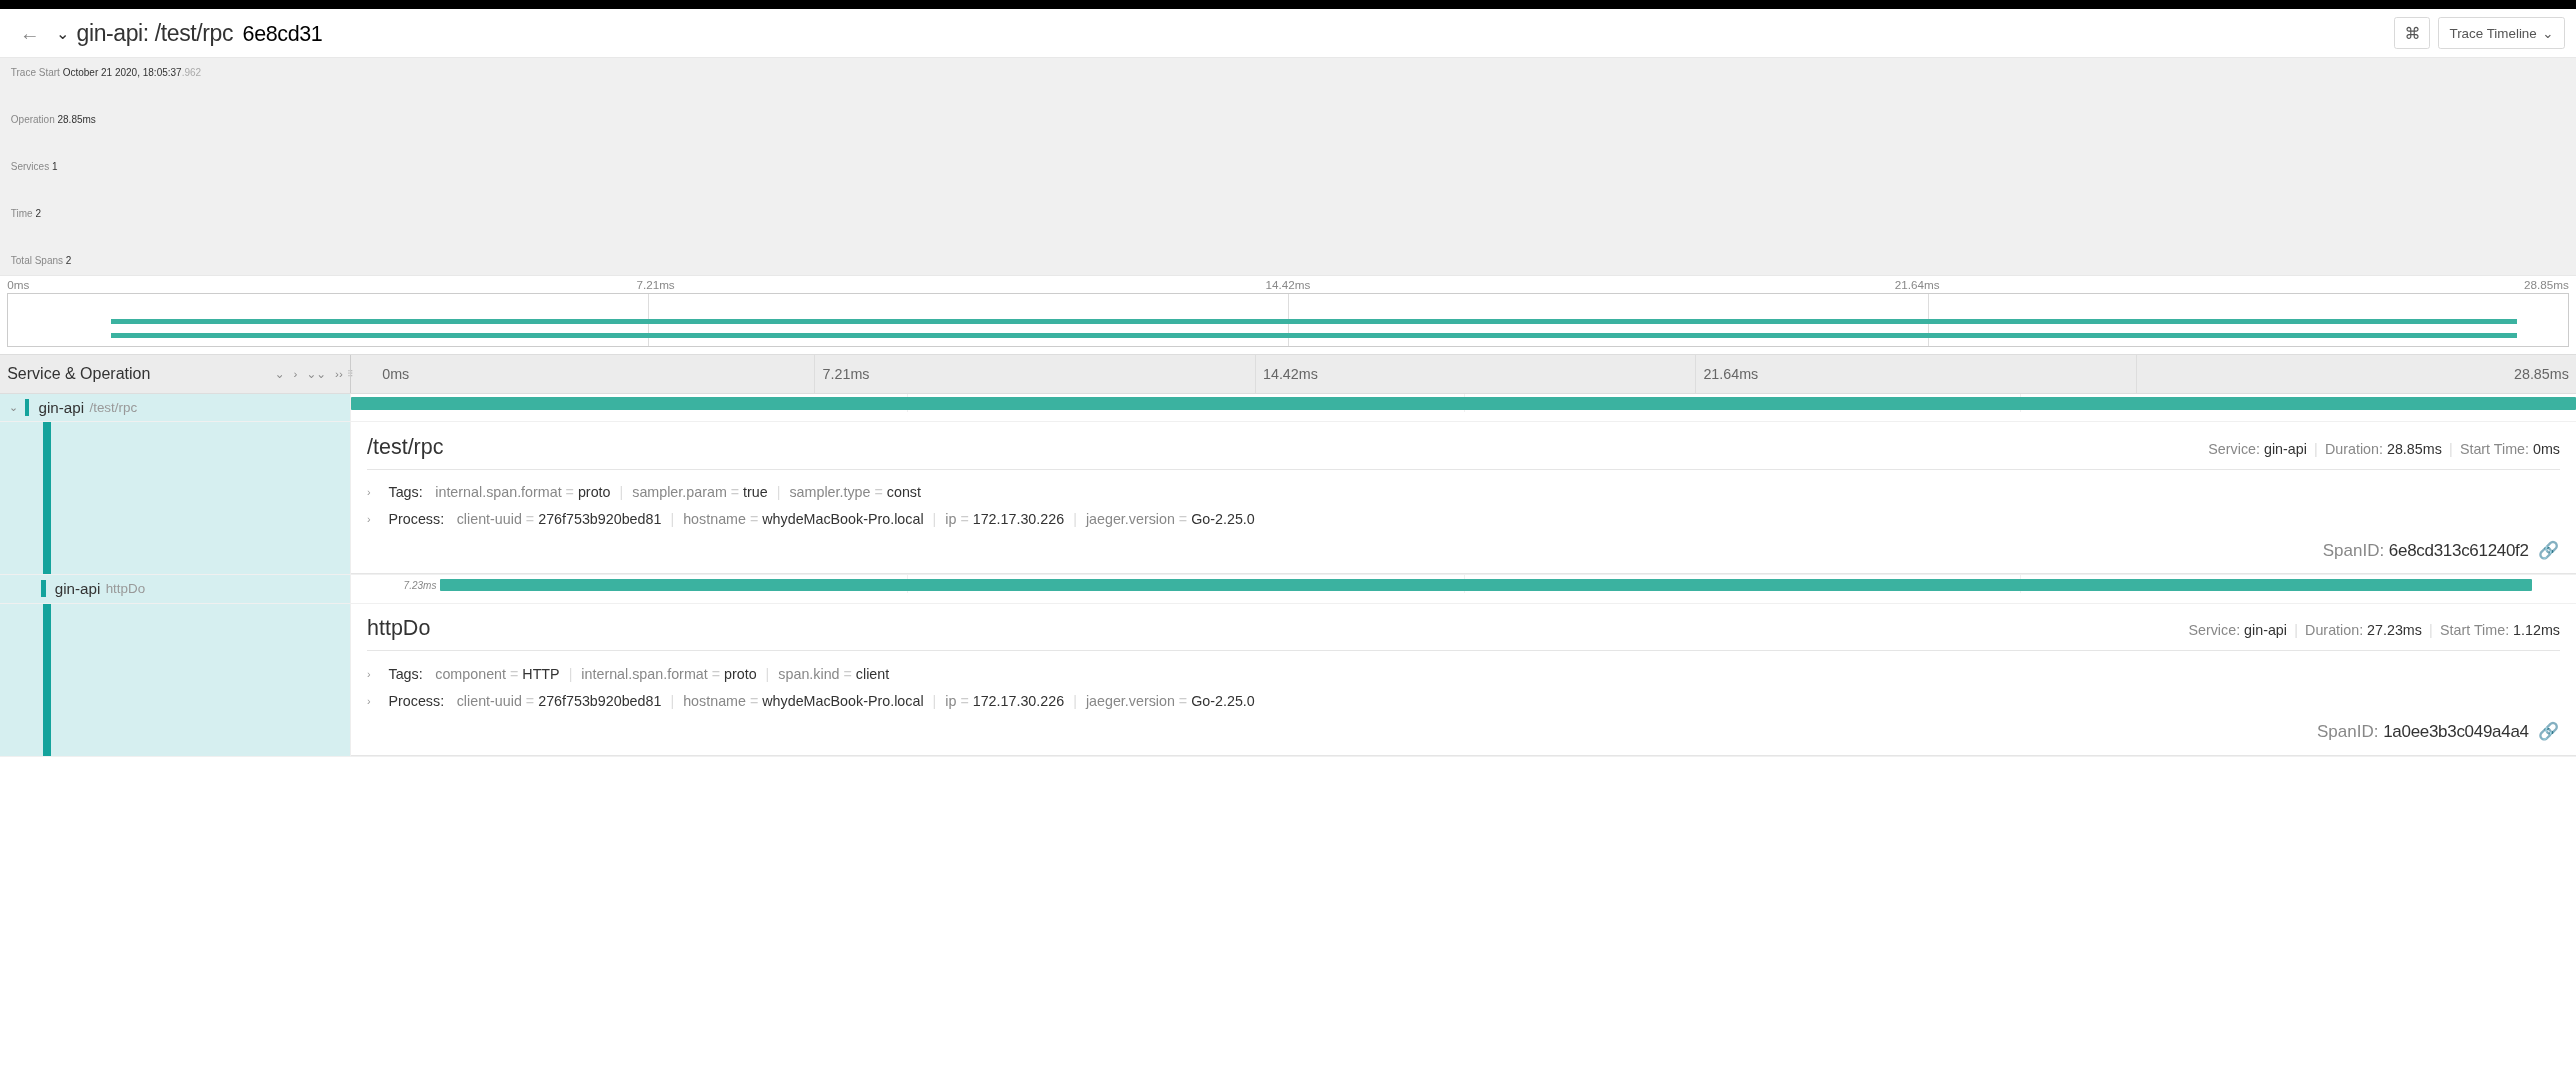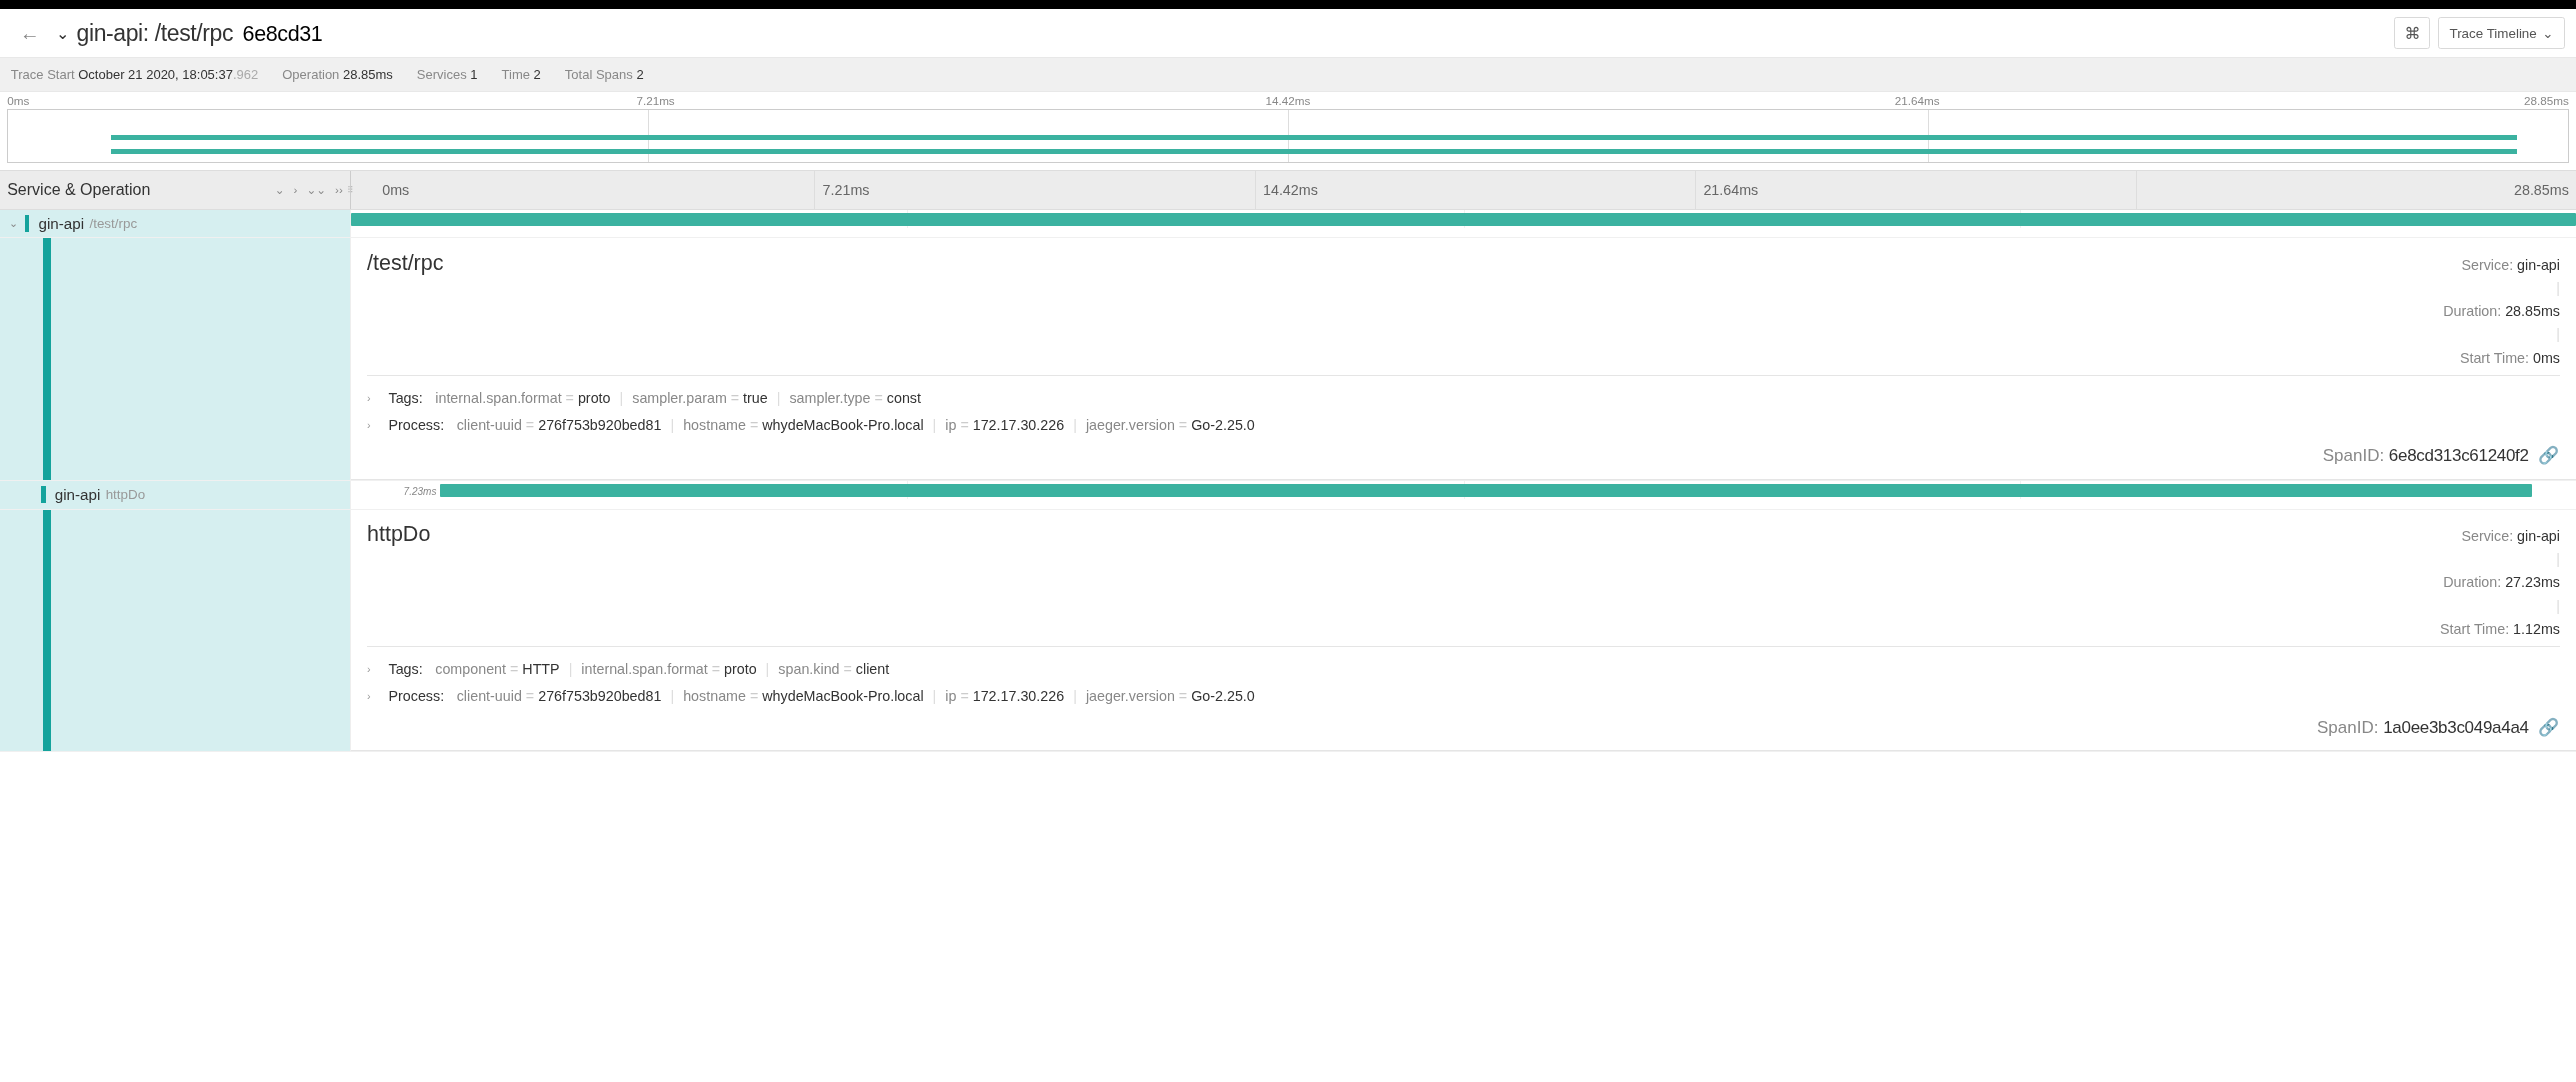--- a/index.html
+++ b/index.html
@@ -17,22 +17,22 @@
 .header .trace-id { font-size: 21.5px; color: #000000; font-weight: 400; margin-left: 3.6px; }
 .header .spacer { flex: 1; }
 .header .find-box { display: flex; align-items: center; border: 0.9px solid #d9d9d9; border-radius: 2.7px; height: 32px; width: 430px; }
 .header .find-box input { flex: 1; border: none; outline: none; padding: 0 10.8px; font-size: 14.3px; color: #333; }
 .header .find-box input::placeholder { color: #bbb; }
 .header .find-ctrl { width: 27px; text-align: center; color: #bbb; border-left: 0.9px solid #eee; height: 100%; display: flex; align-items: center; justify-content: center; cursor: pointer; font-size: 11.7px; }
 .header .cmd-btn { width: 36px; height: 32px; border: 0.9px solid #d9d9d9; border-radius: 2.7px; margin-left: 7.2px; display: flex; align-items: center; justify-content: center; font-size: 16px; color: #555; cursor: pointer; }
 .header .view-select { height: 32px; border: 0.9px solid #d9d9d9; border-radius: 2.7px; margin-left: 7.2px; padding: 0 10.8px; display: flex; align-items: center; gap: 5.4px; cursor: pointer; font-size: 13.4px; color: #555; }
 
 .metabar {
-  background: #f0f0f0; padding: 9px 10.8px; font-size: 13px; color: #888;
-  display: flex; gap: 24px; border-bottom: 0.9px solid #e8e8e8;
+  background: #f0f0f0; padding: 9px 10.8px; font-size: 10px; color: #888;
+  display: flex; gap: 36px; border-bottom: 0.9px solid #e8e8e8; flex-direction: column;
 }
 .metabar strong { color: #333; font-weight: 500; }
 .metabar .ms-grey { color: #aaa; }
 
 .minimap-ticks { display: flex; font-size: 11.7px; color: #888; padding: 1.8px 7.2px 0 7.2px; }
 .minimap-ticks div { flex: 1; }
 .minimap-ticks div:last-child { text-align: right; flex: 0 0 auto; }
 .minimap {
   border: 0.9px solid #ccc; margin: 1.8px 7.2px 7.2px 7.2px; height: 54px; position: relative; background: #fff;
 }
@@ -70,21 +70,21 @@
 .span-label { position: absolute; font-size: 10px; color: #888; top: 5px; font-style: italic; }
 .tick-line { position: absolute; top: 0; bottom: 0; width: 0.9px; background: #f0f0f0; }
 
 .detail-child-left { width: 351px; background: #d6eff0; border-right: 0.9px solid #eee; position: relative; }
 .detail-child-left .svc-color-thick { position: absolute; left: 43px; top: 0; bottom: 0; width: 8px; background: #14a39c; }
 .detail-child-left.nested .svc-color-thick { left: 43px; }
 
 .detail-body { flex: 1; padding: 12.5px 16px; background: #fff; border-bottom: 0.9px solid #e5e5e5; }
 .detail-head { display: flex; align-items: baseline; border-bottom: 0.9px solid #e5e5e5; padding-bottom: 9px; margin-bottom: 9px; }
 .detail-head h2 { font-size: 21.5px; font-weight: 500; }
-.detail-head .meta { margin-left: auto; font-size: 14.3px; color: #888; display: flex; gap: 7.2px; align-items: flex-end; flex-direction: column; }
+.detail-head .meta { margin-left: auto; font-size: 14.3px; color: #888; display: flex; gap: 7.2px; align-items: flex-end; }
 .detail-head .meta strong { color: #333; font-weight: 500; }
 .detail-head .sep { color: #ddd; }
 
 .kv-line { display: flex; align-items: center; gap: 9px; font-size: 14.3px; color: #888; padding: 5.4px 0; flex-wrap: wrap; }
 .kv-line .expand { color: #999; font-size: 10.8px; width: 12.5px; cursor: pointer; }
 .kv-line .label { color: #333; font-weight: 500; margin-right: 3.6px; }
 .kv { color: #888; }
 .kv .val { color: #333; }
 .kv-sep { color: #ddd; }
 

